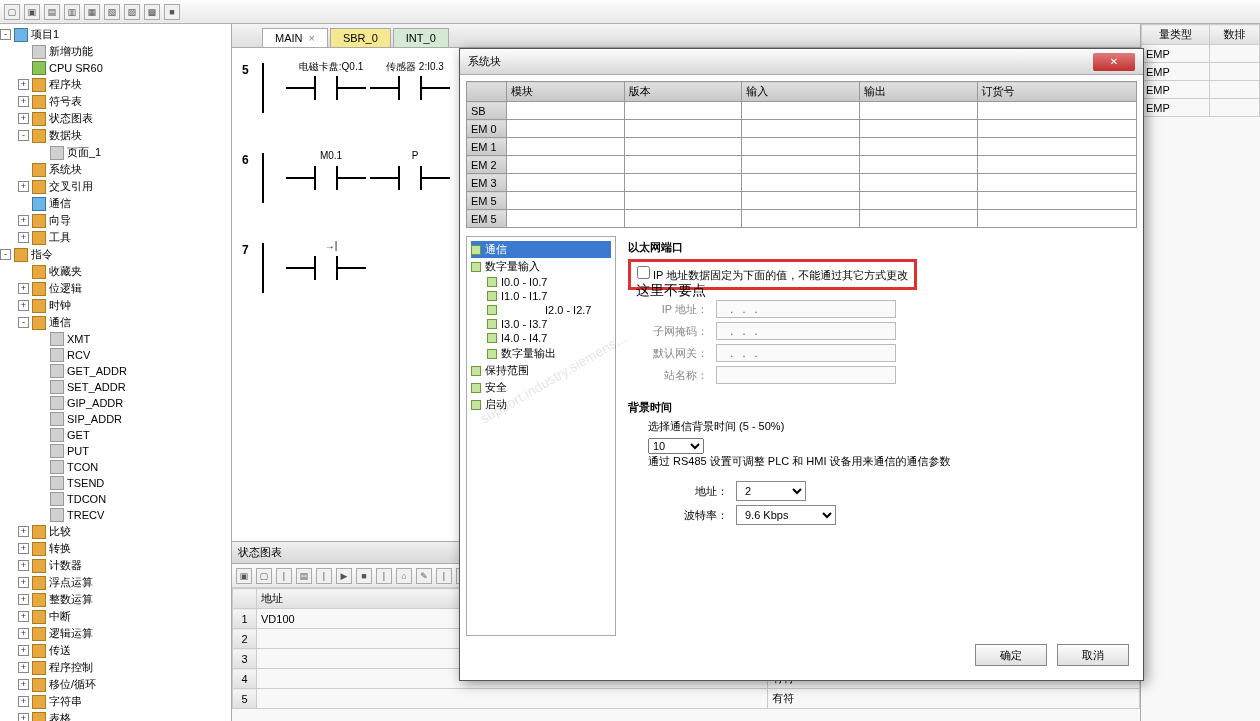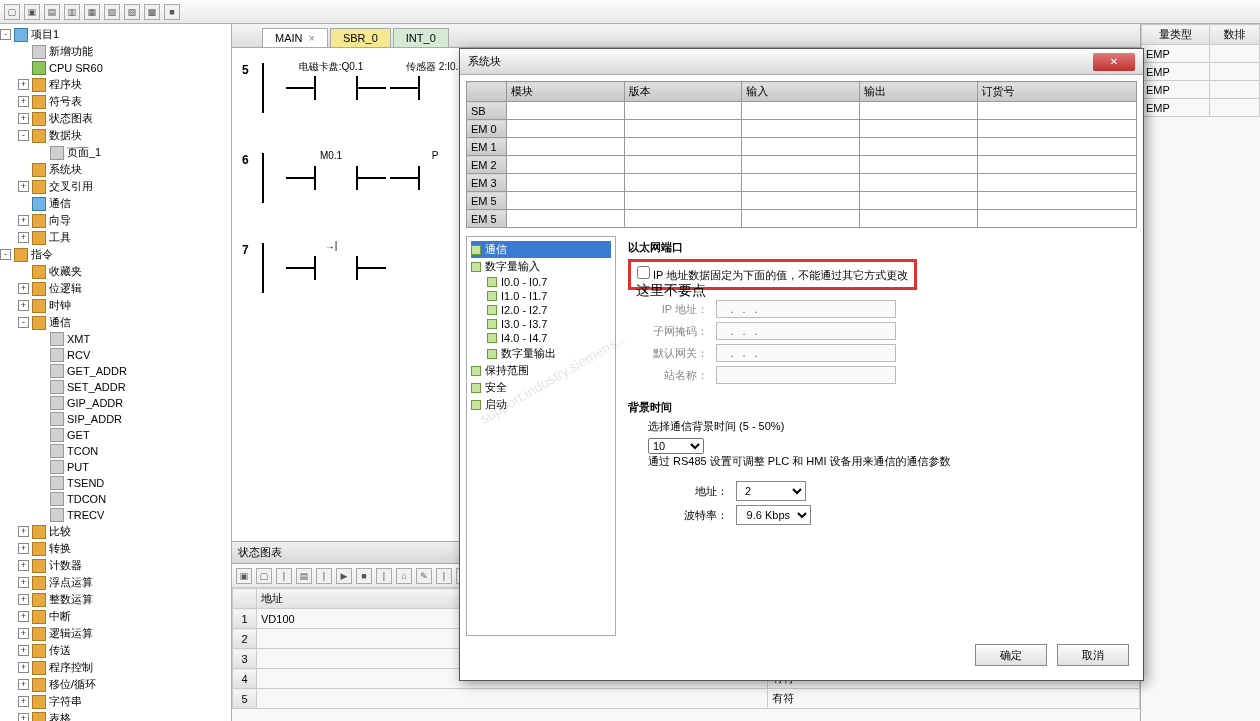--- a/index.html
+++ b/index.html
@@ -20,21 +20,21 @@
 .center{flex:1;display:flex;flex-direction:column;position:relative;}
 .tabs{height:24px;background:linear-gradient(#f5f5f5,#dedede);border-bottom:1px solid #aaa;display:flex;align-items:flex-end;padding-left:30px;}
 .tab{padding:3px 12px;background:#fff;border:1px solid #aaa;border-bottom:none;margin-right:2px;font-size:11px;position:relative;}
 .tab.inactive{background:#f5e890;}
 .tab.inactive2{background:#d5ead5;}
 .tab-close{margin-left:6px;color:#888;}
 .ladder{flex:1;background:#fff;position:relative;padding:15px 10px;}
 .rung{display:flex;align-items:flex-start;margin-bottom:30px;height:60px;}
 .rung-num{width:20px;font-weight:bold;font-size:12px;}
 .rung-body{border-left:2px solid #000;height:50px;display:flex;align-items:center;padding-left:20px;}
-.contact{border:2px solid #000;border-top:none;border-bottom:none;width:44px;height:24px;margin:0 30px;position:relative;}
+.contact{border:2px solid #000;border-top:none;border-bottom:none;width:24px;height:24px;margin:0 30px;position:relative;}
 .contact::before,.contact::after{content:"";position:absolute;width:30px;height:2px;background:#000;top:11px;}
 .contact::before{left:-30px;}
 .contact::after{right:-30px;}
 .contact-label{position:absolute;top:-16px;left:-20px;width:70px;text-align:center;font-size:10px;}
 .status-table{height:180px;border-top:1px solid #aaa;background:#f8f8f8;display:flex;flex-direction:column;}
 .st-header{background:linear-gradient(#f0f0f0,#d8d8d8);padding:3px 6px;border-bottom:1px solid #aaa;}
 .st-toolbar{height:24px;background:linear-gradient(#fdfdfd,#e8e8e8);display:flex;align-items:center;padding:0 4px;gap:4px;border-bottom:1px solid #ccc;}
 .st-grid{flex:1;overflow:auto;}
 .st-grid table{border-collapse:collapse;width:100%;}
 .st-grid th,.st-grid td{border:1px solid #ccc;padding:2px 4px;text-align:left;height:18px;font-size:11px;}
@@ -243,28 +243,28 @@
         <span class="tree-indent"></span>
         <span style="width:14px;display:inline-block"></span>
         <span class="tree-icon grey"></span>
         <span class="tree-label">GET</span>
       </div>
       <div class="tree-node">
         <span class="tree-indent"></span>
         <span class="tree-indent"></span>
         <span style="width:14px;display:inline-block"></span>
         <span class="tree-icon grey"></span>
+        <span class="tree-label">PUT</span>
+      </div>
+      <div class="tree-node">
+        <span class="tree-indent"></span>
+        <span class="tree-indent"></span>
+        <span style="width:14px;display:inline-block"></span>
+        <span class="tree-icon grey"></span>
         <span class="tree-label">TCON</span>
-      </div>
-      <div class="tree-node">
-        <span class="tree-indent"></span>
-        <span class="tree-indent"></span>
-        <span style="width:14px;display:inline-block"></span>
-        <span class="tree-icon grey"></span>
-        <span class="tree-label">PUT</span>
       </div>
       <div class="tree-node">
         <span class="tree-indent"></span>
         <span class="tree-indent"></span>
         <span style="width:14px;display:inline-block"></span>
         <span class="tree-icon grey"></span>
         <span class="tree-label">TSEND</span>
       </div>
       <div class="tree-node">
         <span class="tree-indent"></span>
@@ -562,21 +562,21 @@
             <span>数字量输入</span>
           </div>
           <div class="dlg-tree-item" style="padding-left: 16px;">
             <span class="dlg-tree-sq"></span>
             <span>I0.0 - I0.7</span>
           </div>
           <div class="dlg-tree-item" style="padding-left: 16px;">
             <span class="dlg-tree-sq"></span>
             <span>I1.0 - I1.7</span>
           </div>
-          <div class="dlg-tree-item" style="padding-left: 16px;">
+          <div class="dlg-tree-item" style="padding-left: 16px; gap: 44px;">
             <span class="dlg-tree-sq"></span>
             <span>I2.0 - I2.7</span>
           </div>
           <div class="dlg-tree-item" style="padding-left: 16px;">
             <span class="dlg-tree-sq"></span>
             <span>I3.0 - I3.7</span>
           </div>
           <div class="dlg-tree-item" style="padding-left: 16px;">
             <span class="dlg-tree-sq"></span>
             <span>I4.0 - I4.7</span>
@@ -629,21 +629,21 @@
         </div>
 
         <div style="padding-left:20px;">
           <div>通过 RS485 设置可调整 PLC 和 HMI 设备用来通信的通信参数</div>
           <div class="form-row" style="color:#000;margin-top:12px;">
               <label>地址：</label>
               <select style="width:70px;"><option>2</option></select>
             </div>
           <div class="form-row" style="color:#000;">
               <label>波特率：</label>
-              <select style="width:75px;text-align:right;"><option>9.6 Kbps</option></select>
+              <select style="width:100px;"><option>9.6 Kbps</option></select>
             </div>
         </div>
       </div>
     </div>
     <div class="dlg-buttons">
       <button>确定</button>
       <button>取消</button>
     </div>
   </div>
 </div>

